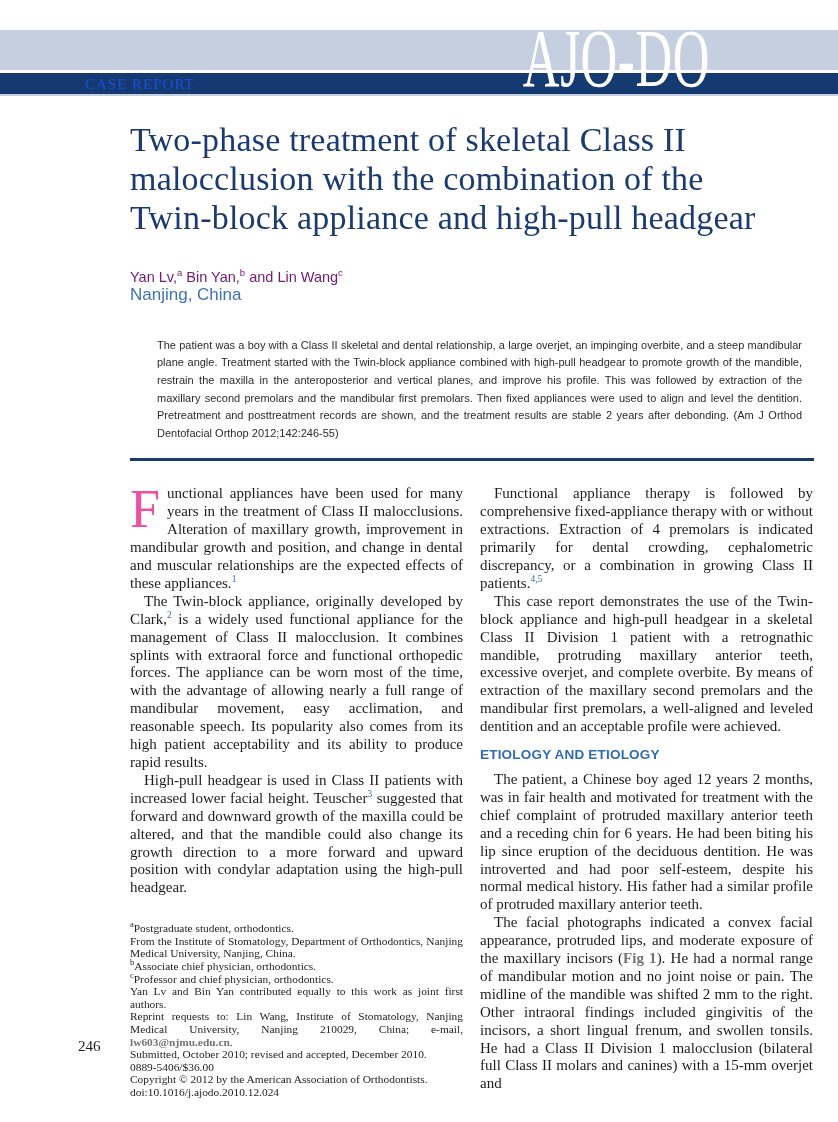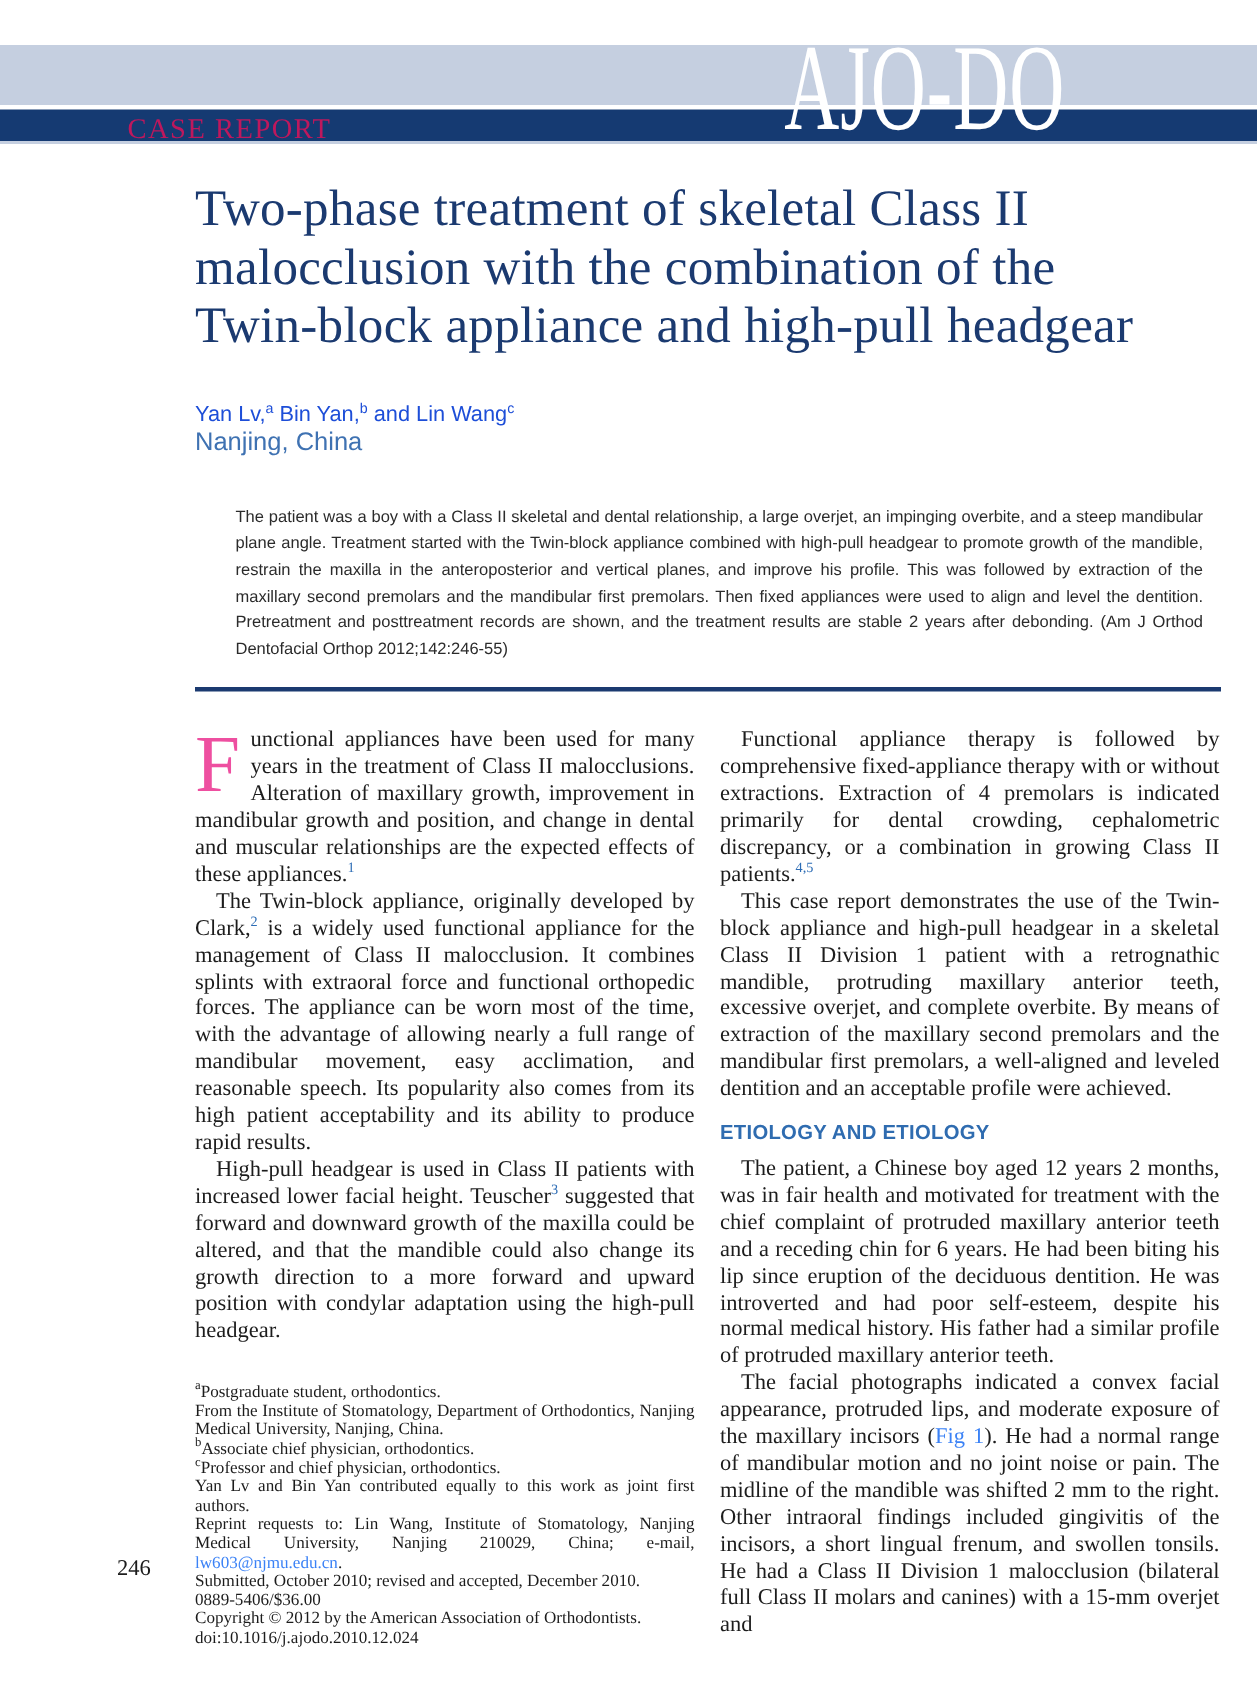--- a/index.html
+++ b/index.html
@@ -14,42 +14,42 @@
     font-family: "Liberation Serif", serif;
   }
 
   
   .band-light { position: absolute; left: 0; top: 30px; width: 838px; height: 40px; background: #c5cfe0; }
   .band-navy  { position: absolute; left: 0; top: 73px; width: 838px; height: 21px; background: #153a72; }
   .band-sub   { position: absolute; left: 0; top: 94px; width: 838px; height: 2px;  background: #c5cfe0; }
   .kicker {
     position: absolute; left: 85px; top: 76px;
     font-family: "Liberation Serif", serif;
-    font-size: 19px; color: #be185d; letter-spacing: 1px;
+    font-size: 15px; color: #1d4ed8; letter-spacing: 1px;
   }
   .logo {
     position: absolute; right: 128px; top: 18px;
     font-family: "Liberation Serif", serif;
     font-size: 82px; line-height: 82px; color: #ffffff;
     letter-spacing: 1px;
     transform: scaleX(0.62); transform-origin: 100% 0;
     white-space: nowrap;
   }
 
   
   .content { position: absolute; left: 82px; top: 112px; width: 684px; margin-left: 48px; }
   .title {
     margin: 8px 0 0; width: 660px;
     font-size: 34px; line-height: 39px; font-weight: normal;
     color: #1b3a70; letter-spacing: 0.2px;
   }
   .authors {
     margin-top: 27px;
     font-family: "Liberation Sans", sans-serif;
-    font-size: 14.5px; color: #1d4ed8; line-height: 18px;
+    font-size: 14.5px; color: #701a75; line-height: 18px;
   }
   .authors sup { font-size: 9.5px; }
   .location {
     font-family: "Liberation Sans", sans-serif;
     font-size: 17px; color: #3f72b2; line-height: 17px;
   }
   .abstract {
     margin: 34px 12px 0 27px;
     font-family: "Liberation Sans", sans-serif;
     font-size: 11px; line-height: 17.6px;
@@ -68,21 +68,21 @@
     padding: 2px 7px 0 0;
     font-family: "Liberation Serif", serif;
   }
   .section-heading {
     margin: 10px 0 7px;
     font-family: "Liberation Sans", sans-serif;
     font-size: 13.5px; color: #2f6cb0; letter-spacing: 0.2px;
     text-align: left;
   }
   .ref { color: #2c6cb5; font-size: 9.5px; vertical-align: super; line-height: 0; cursor: pointer; }
-  .link { color: #3b82f6; cursor: pointer; }
+  .link { color: #737373; cursor: pointer; font-weight: bold; }
 
   
   .footnotes {
     margin-top: 25px;
     font-size: 11.4px; line-height: 12.6px;
     text-align: justify; color: #1c1c1c;
   }
   .footnotes p { margin: 0; }
   .footnotes sup { font-size: 8.5px; vertical-align: super; line-height: 0; }
 

